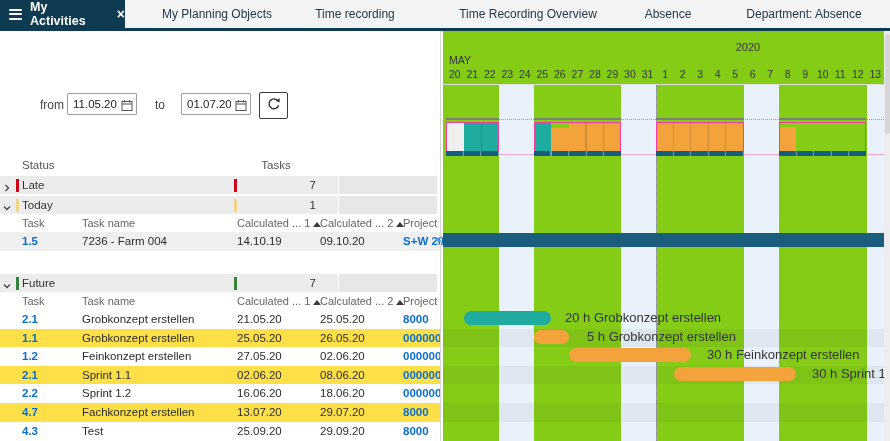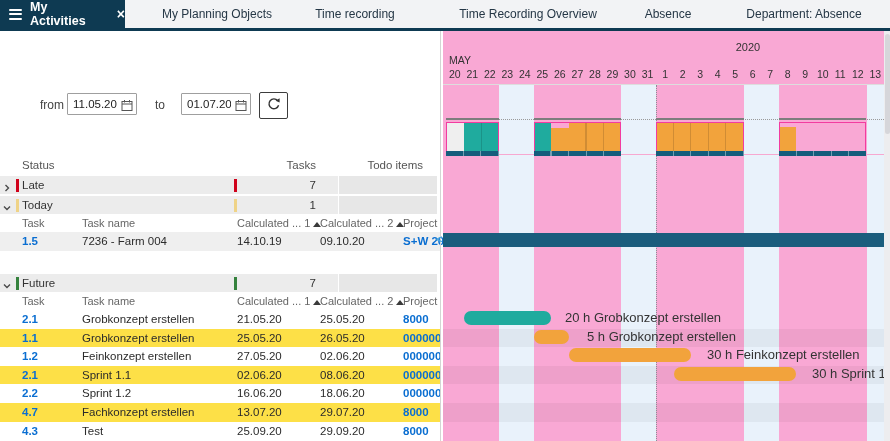--- a/index.html
+++ b/index.html
@@ -22,41 +22,41 @@
          box-sizing:border-box;border-radius:1px;}
   .field input{position:absolute;left:5px;top:0;width:44px;height:20px;border:0;outline:0;
          font-family:"Liberation Sans",sans-serif;font-size:11.5px;color:#222;background:transparent;padding:0;}
   .calico{position:absolute;right:3px;top:4px;}
   .refresh{position:absolute;width:27px;height:25px;border:1px solid #3c3c3c;border-radius:2px;
          background:#fff;display:flex;align-items:center;justify-content:center;cursor:pointer;}
   
   .thead{position:absolute;left:0;width:437px;height:21px;line-height:21px;font-size:11.5px;
          color:#555;border-bottom:1px solid #d8d8d8;}
   .hcell{position:absolute;white-space:nowrap;}
-  .right{text-align:right;}
+  .right{text-align:center;}
   .grow{position:absolute;left:0;width:350px;height:18px;line-height:18px;background:#ececec;
         font-size:11.5px;color:#333;cursor:pointer;}
   .gbar{position:absolute;top:2.5px;width:3px;height:13px;}
   .glabel{position:absolute;left:22px;}
   .gcount{position:absolute;left:236px;width:80px;text-align:right;}
   .gtodo{position:absolute;left:338px;width:99px;height:18px;background:#e7e7e7;border-left:1px solid #fff;box-sizing:border-box;}
   .chev{position:absolute;left:2px;top:4px;width:10px;height:10px;}
   .subhead{position:absolute;left:0;width:437px;height:18px;line-height:18px;font-size:11px;color:#666;}
   .trow{position:absolute;left:0;width:440px;height:18.6px;line-height:18.6px;font-size:11.5px;}
   .stripe{background:#fde047;}
   .c{position:absolute;white-space:nowrap;}
   .cid{left:22px;font-weight:bold;color:#0a6ed1;cursor:pointer;}
   .cnm{left:82px;color:#2b2b2b;}
   .cd1{left:237px;color:#2b2b2b;}
   .cd2{left:320px;color:#2b2b2b;}
   .cpj{left:403px;font-weight:bold;color:#0a6ed1;cursor:pointer;}
   .tri{display:inline-block;width:0;height:0;border-left:4px solid transparent;
        border-right:4px solid transparent;border-bottom:5px solid #3a3a3a;margin-left:3px;}
   
-  .chart{position:absolute;left:443px;top:31px;width:441px;height:410px;overflow:hidden;background:#f9a8d4;}
+  .chart{position:absolute;left:443px;top:31px;width:441px;height:410px;overflow:hidden;background:#84cc16;}
   .yr{position:absolute;left:270px;top:10px;width:70px;text-align:center;font-size:11px;color:#333;}
   .mon{position:absolute;left:6px;top:23px;font-size:10.5px;color:#333;}
   .day{position:absolute;top:37px;width:17.5px;text-align:center;font-size:10.5px;color:#333;}
   .hline{position:absolute;left:0;top:53px;width:441px;border-top:1px solid #ddd;}
   .band{position:absolute;top:54px;height:356px;background:#e9f2fb;}
   .today{position:absolute;left:213px;top:54px;height:356px;border-left:1px dotted #8a9096;}
   .gdot{position:absolute;left:3px;top:88px;width:438px;border-top:1px dotted #9a9a9a;}
   .gsolid{position:absolute;top:87px;border-top:2px solid #7d7d7d;}
   .pframe{position:absolute;top:91px;height:34px;border:1.5px solid #f23ca0;border-bottom:none;box-sizing:border-box;}
   .pwk{position:absolute;top:123px;border-top:1.5px solid #f7a8d0;}
@@ -125,21 +125,20 @@
       <svg width="16" height="16" viewBox="0 0 16 16">
         <path d="M12.6 9.2a4.9 4.9 0 1 1-.9-4.5" fill="none" stroke="#333" stroke-width="1.4"></path>
         <polygon points="13.6,2.2 13.6,6.4 9.6,4.8" fill="#333"></polygon>
       </svg>
     </span>
   </div>
 
   <div class="thead" style="top:155px">
     <span class="hcell" style="left:22px">Status</span>
     <span class="hcell right" style="left:236px;width:80px">Tasks</span>
-    <span class="hcell right" style="left:338px;width:85px">Todo items</span>
   </div>
 
   <div class="grow" style="top:176px">
     <span class="chev">
       <svg width="10" height="10" viewBox="0 0 10 10">
           <polyline points="3.5,2 6.5,5 3.5,8" fill="none" stroke="#4a4a4a" stroke-width="1.4"></polyline>
         </svg>
     </span>
     <i class="gbar" style="left:16px;background:#d0021b"></i>
     <span class="glabel">Late</span>

